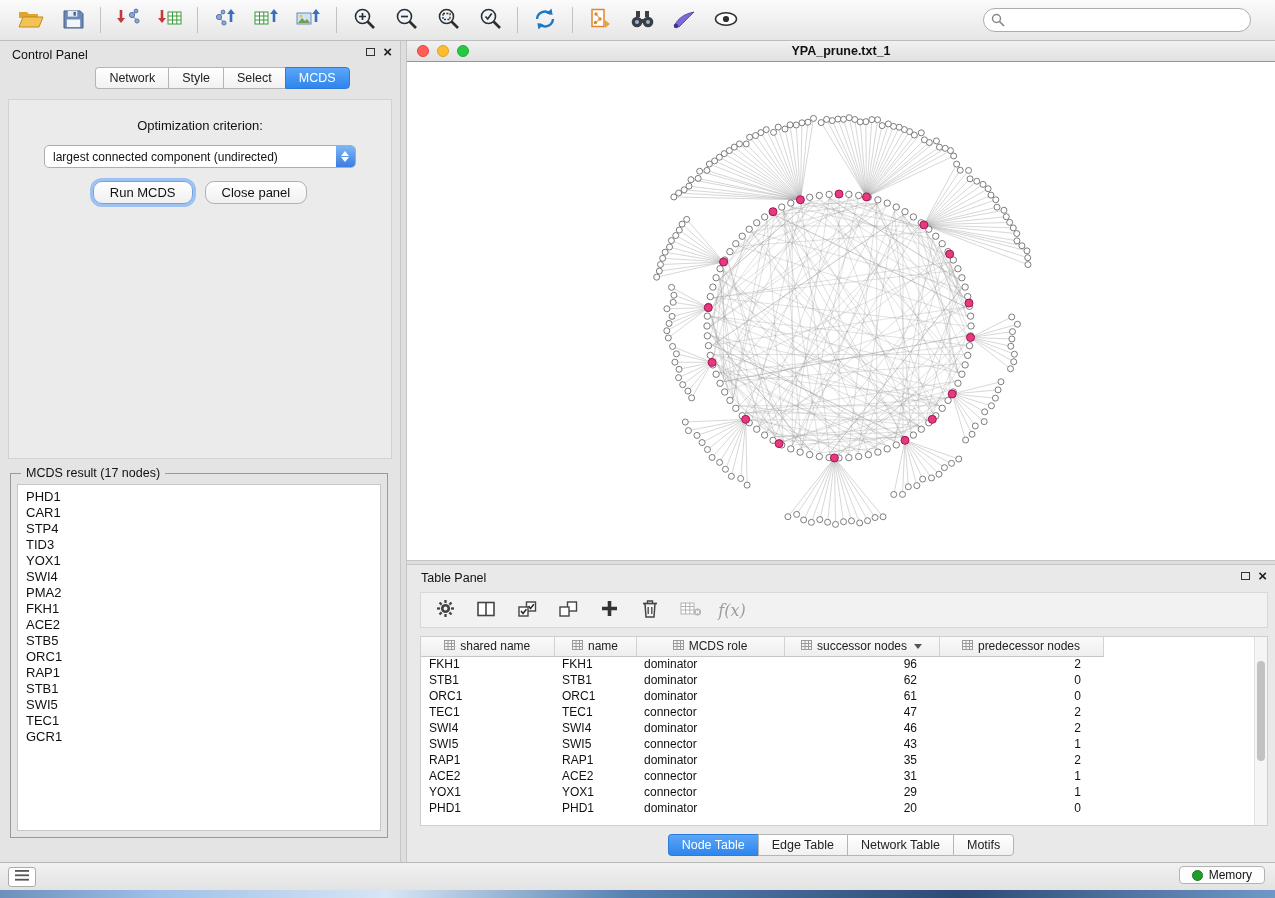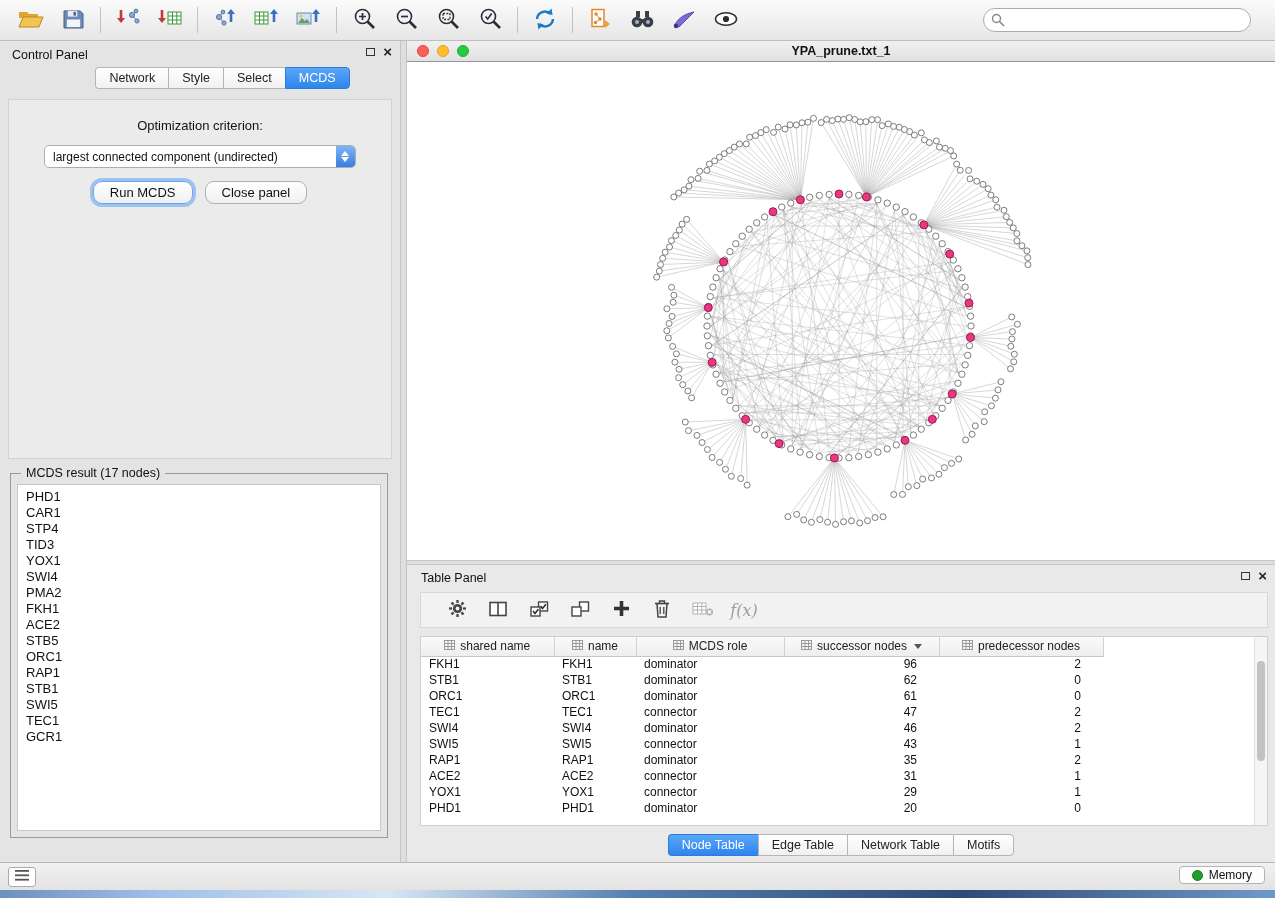--- a/index.html
+++ b/index.html
@@ -74,21 +74,21 @@
   .light.red { background:#ff5f57; border:1px solid #e2453d; }
   .light.yellow { background:#febc2e; border:1px solid #e0a321; }
   .light.green { background:#28c840; border:1px solid #1eaf34; }
   .net-view { position:absolute; left:0; top:21px; right:0; bottom:0; background:#fff; }
 
   
   .table-panel { position:absolute; left:0; top:524px; right:0; bottom:0; background:#e9e9e9; }
   .tp-header { height:24px; position:relative; }
   .tp-title { position:absolute; left:14px; top:6px; font-size:12.5px; color:#111; }
   .tp-toolbar { position:absolute; left:13px; right:7px; top:27px; height:36px; background:#f2f2f2;
-    border:1px solid #d8d8d8; display:flex; align-items:center; gap:17px; padding:0 24px; }
+    border:1px solid #d8d8d8; display:flex; align-items:center; gap:17px; padding:0 12px; }
   .ticon { display:flex; align-items:center; justify-content:center; width:24px; height:26px; }
   .fx { font-family:"DejaVu Serif", serif; font-style:italic; font-size:16px; color:#9c9c9c; }
   .tp-tablewrap { position:absolute; left:13px; right:7px; top:71px; height:190px; background:#fff;
     border:1px solid #cfcfcf; overflow:hidden; }
   table.datatable { border-collapse:collapse; table-layout:fixed; width:682px; }
   .datatable col:nth-child(1){width:133px} .datatable col:nth-child(2){width:82px}
   .datatable col:nth-child(3){width:148px} .datatable col:nth-child(4){width:155px}
   .datatable col:nth-child(5){width:164px}
   .datatable th { height:19px; font-size:12px; font-weight:normal; color:#222; text-align:center;
     background:linear-gradient(#fafafa,#eeeeee); border-right:1px solid #d2d2d2; border-bottom:1px solid #c6c6c6;

